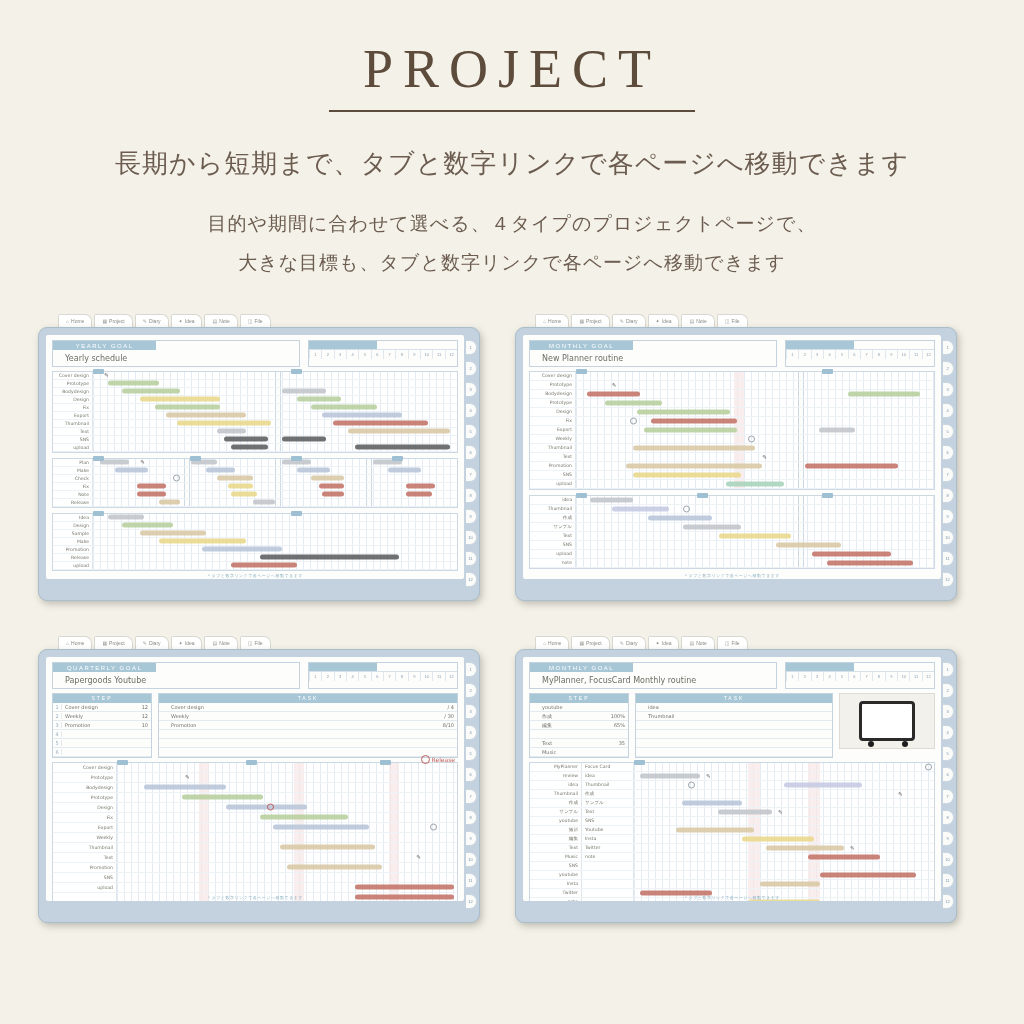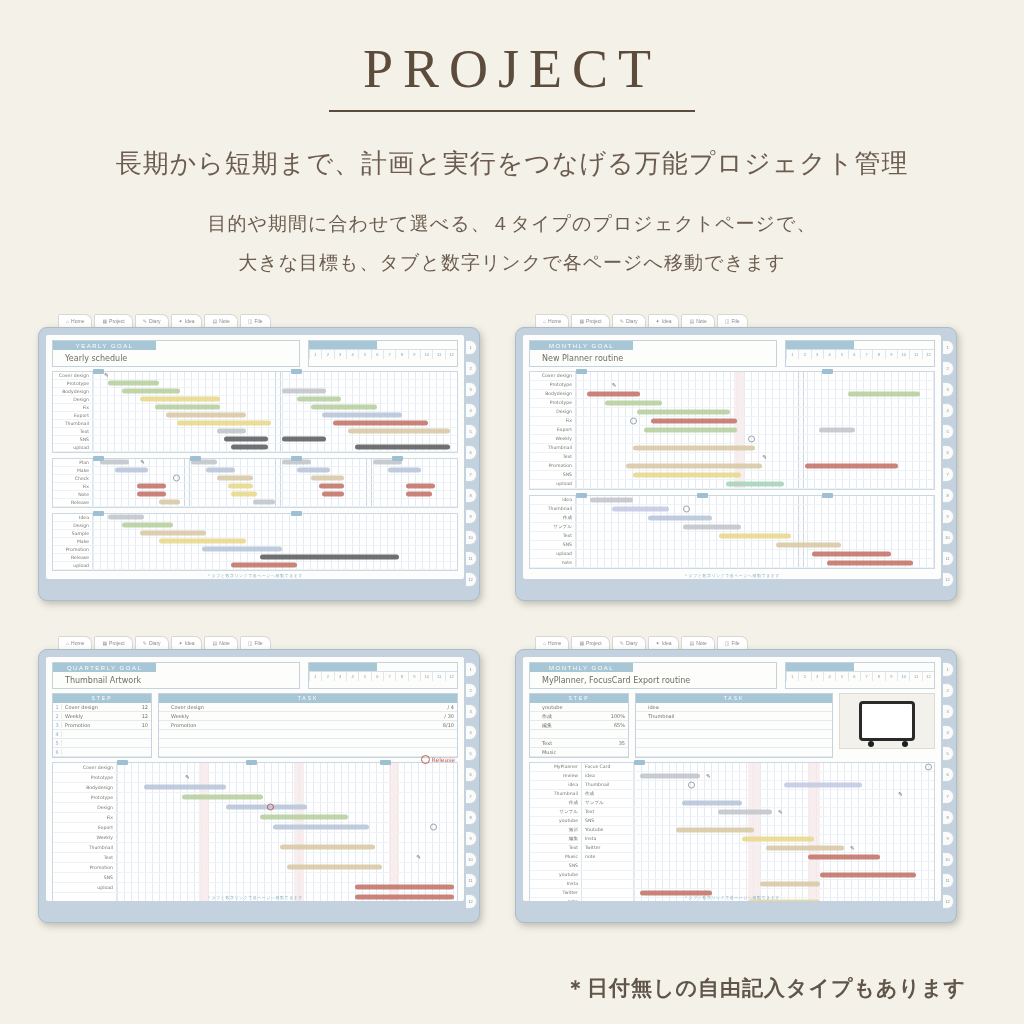--- a/index.html
+++ b/index.html
@@ -80,21 +80,21 @@
   .annot .ring{width:7px;height:7px;border:1px solid #c0605a;border-radius:50%;display:inline-block;}
   .pcaption{position:absolute;left:0;right:0;bottom:1px;text-align:center;font-size:4px;color:#8ab0c2;letter-spacing:.5px;}
 </style>
 </head>
 <body>
 
 <div class="page">
   <div class="title-wrap">
     <h1 class="main-title">PROJECT</h1>
   </div>
-  <p class="headline">長期から短期まで、計画と実行をつなげる万能プロジェクト管理</p>
+  <p class="headline">長期から短期まで、タブと数字リンクで各ページへ移動できます</p>
   <p class="subline first">目的や期間に合わせて選べる、４タイプのプロジェクトページで、</p>
   <p class="subline">大きな目標も、タブと数字リンクで各ページへ移動できます</p>
 
   <div class="planners" id="planners">
       <div class="planner">
         <div class="tabbar">
           <div class="tab">
             <span class="tic">⌂</span>
             <span class="tlb">Home</span>
           </div>
@@ -638,21 +638,21 @@
           <div class="tab">
             <span class="tic">◫</span>
             <span class="tlb">File</span>
           </div>
         </div>
         <div class="tablet">
           <div class="pageinner">
             <div class="phead">
               <div class="ptitle">
                 <div class="pbadge">QUARTERLY GOAL</div>
-                <div class="phand">Thumbnail Artwork</div>
+                <div class="phand">Papergoods Youtube</div>
               </div>
               <div class="ptimeline">
                 <div class="tl-top">
                   <div class="tl-fill"></div>
                 </div>
                 <div class="tl-nums">
                   <span>1</span>
                   <span>2</span>
                   <span>3</span>
                   <span>4</span>
@@ -912,21 +912,21 @@
           <div class="tab">
             <span class="tic">◫</span>
             <span class="tlb">File</span>
           </div>
         </div>
         <div class="tablet">
           <div class="pageinner">
             <div class="phead">
               <div class="ptitle">
                 <div class="pbadge">MONTHLY GOAL</div>
-                <div class="phand">MyPlanner, FocusCard Export routine</div>
+                <div class="phand">MyPlanner, FocusCard Monthly routine</div>
               </div>
               <div class="ptimeline">
                 <div class="tl-top">
                   <div class="tl-fill"></div>
                 </div>
                 <div class="tl-nums">
                   <span>1</span>
                   <span>2</span>
                   <span>3</span>
                   <span>4</span>
@@ -1174,14 +1174,13 @@
             <div class="sidetab">8</div>
             <div class="sidetab">9</div>
             <div class="sidetab">10</div>
             <div class="sidetab">11</div>
             <div class="sidetab">12</div>
           </div>
         </div>
       </div>
     </div>
 
-  <div class="footnote">＊日付無しの自由記入タイプもあります</div>
 </div>
 
 </body></html>

